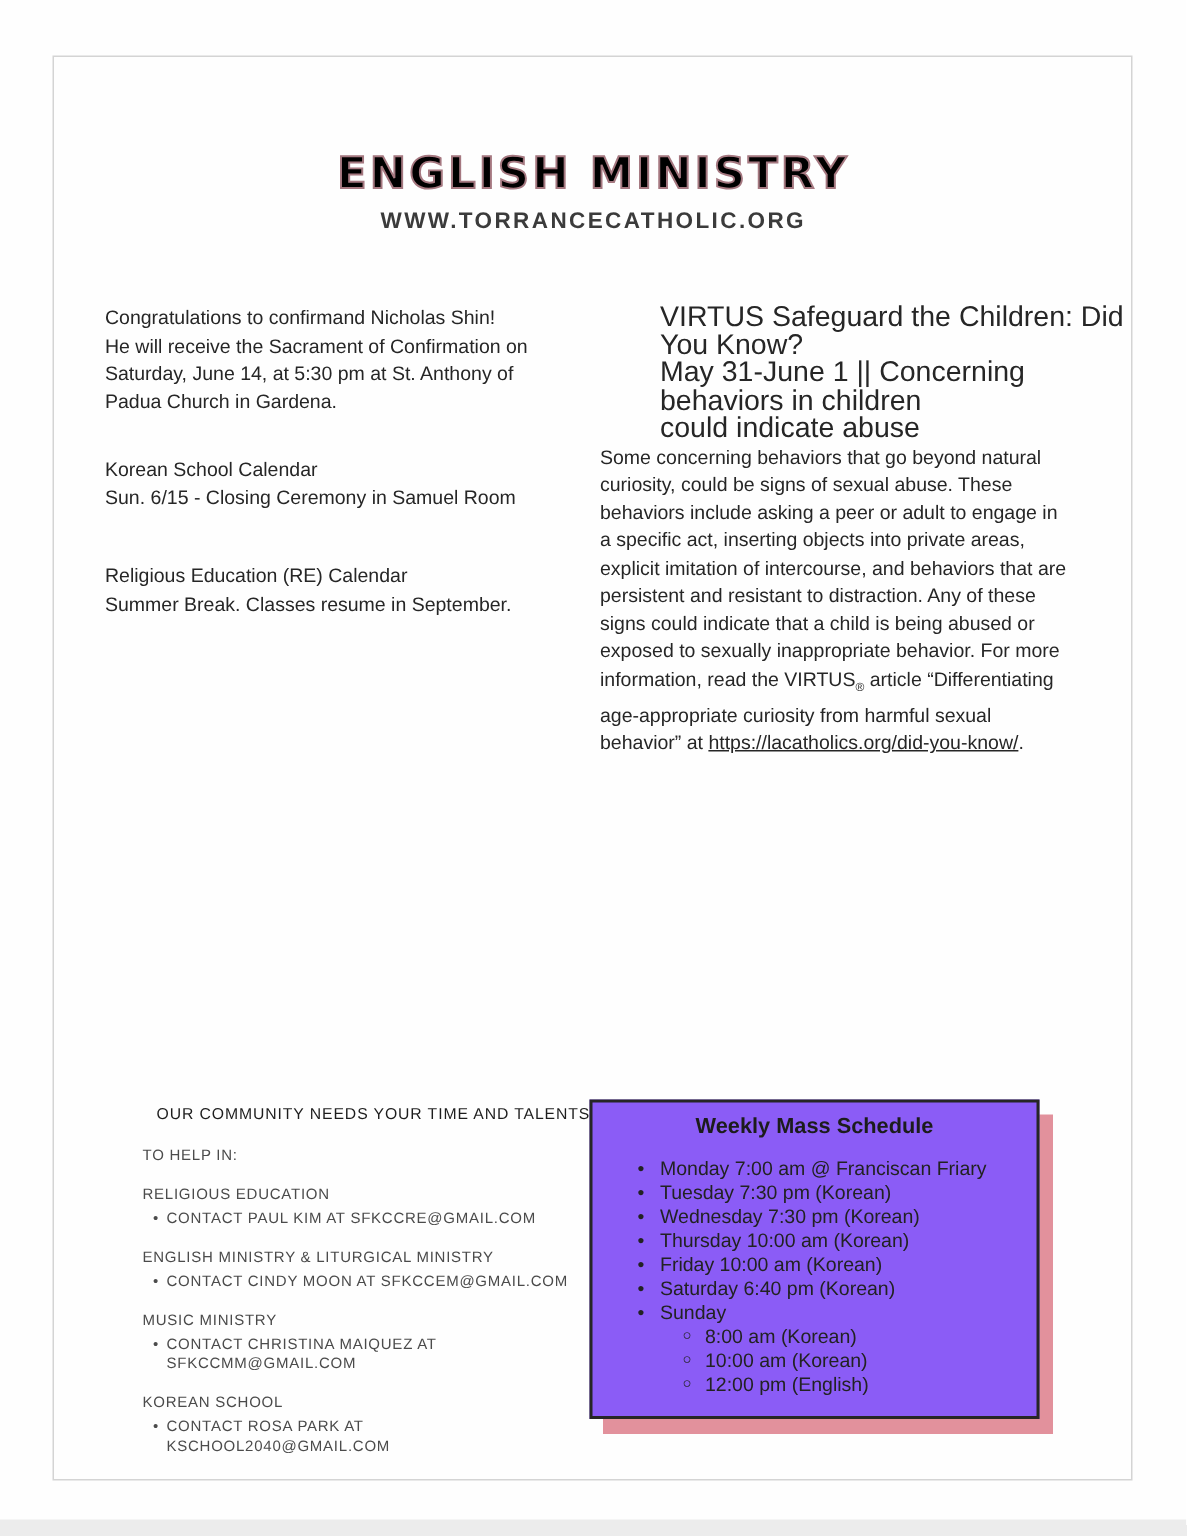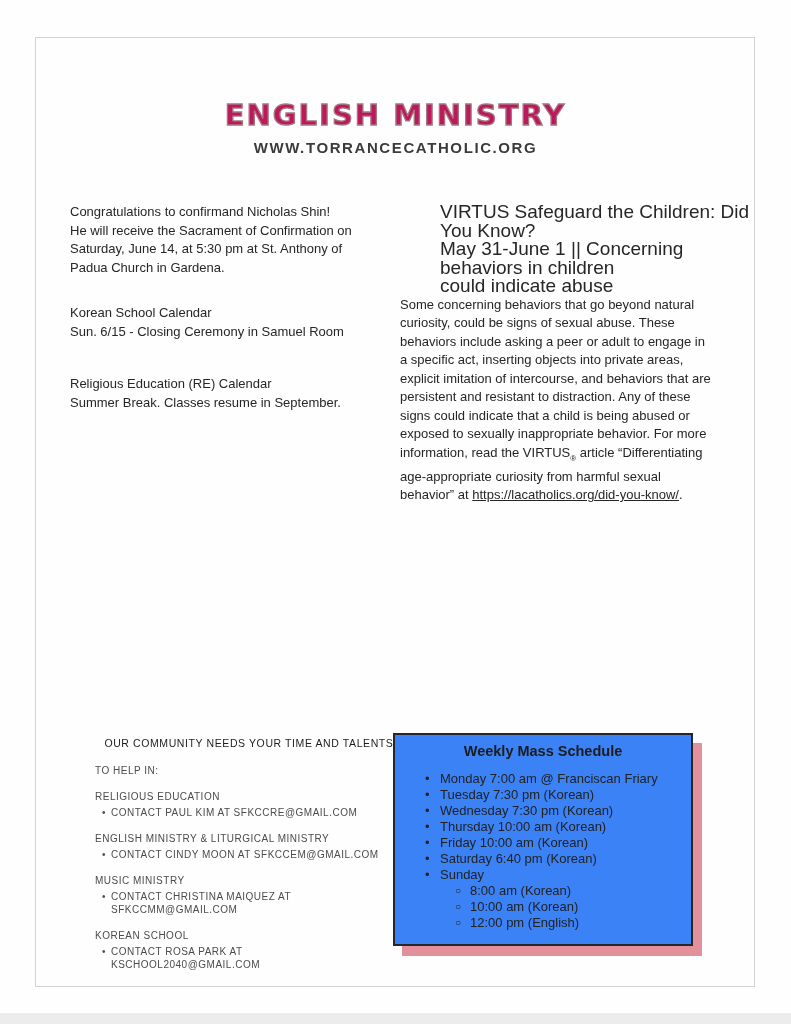--- a/index.html
+++ b/index.html
@@ -19,21 +19,21 @@
     border:1px solid #d4d4d4;pointer-events:none;
   }
   .scanner-strip{
     position:absolute;left:0;bottom:0;width:100%;height:11px;background:#ececec;
   }
   
   .masthead{position:absolute;top:98px;left:0;width:100%;text-align:center;}
   .masthead h1{
     font-family:"DejaVu Sans",sans-serif;
     font-size:29px;font-weight:700;letter-spacing:2px;
-    color:#be185d;
+    color:#000000;
     -webkit-text-stroke:1.3px var(--accent);
     text-shadow:0 0 0.5px var(--accent);
   }
   .masthead .site{
     margin-top:7px;font-size:15px;font-weight:700;letter-spacing:1.6px;color:#3b3b3b;
   }
   
   .col{position:absolute;top:203px;font-size:13px;line-height:18.5px;color:#262626;}
   .col-left{left:70px;width:330px;}
   .col-right{left:400px;width:362px;}
@@ -53,21 +53,21 @@
   }
   .vol-title{font-weight:400;color:#1d1d1d;font-size:10.5px;letter-spacing:0.6px;text-align:right;}
   .vol-intro{margin-top:14px;}
   .vol-group{margin-top:13px;}
   .vol-contact{display:flex;margin-top:3px;}
   .vol-contact .dot{width:9px;margin-left:7px;flex:0 0 auto;}
   .vol-contact-text{white-space:pre-line;}
   
   .mass-box{
     position:absolute;left:393px;top:733px;width:300px;
-    background:#3b82f6;border:2.5px solid #262626;
+    background:#8b5cf6;border:2.5px solid #262626;
     box-shadow:9px 10px 0 0 var(--shadow-pink);
     padding:8px 8px 13px 8px;
   }
   .mass-title{text-align:center;font-weight:700;font-size:14.5px;color:#1c1c1c;}
   .mass-list{list-style:none;margin-top:12px;padding-left:22px;}
   .mass-list li{display:flex;font-size:13px;line-height:16px;color:#222;}
   .mass-list .dot{width:15px;flex:0 0 auto;text-align:left;}
   .mass-sub{list-style:none;padding-left:30px;}
   .mass-sub li .dot{font-size:10px;line-height:16px;}
 </style>

